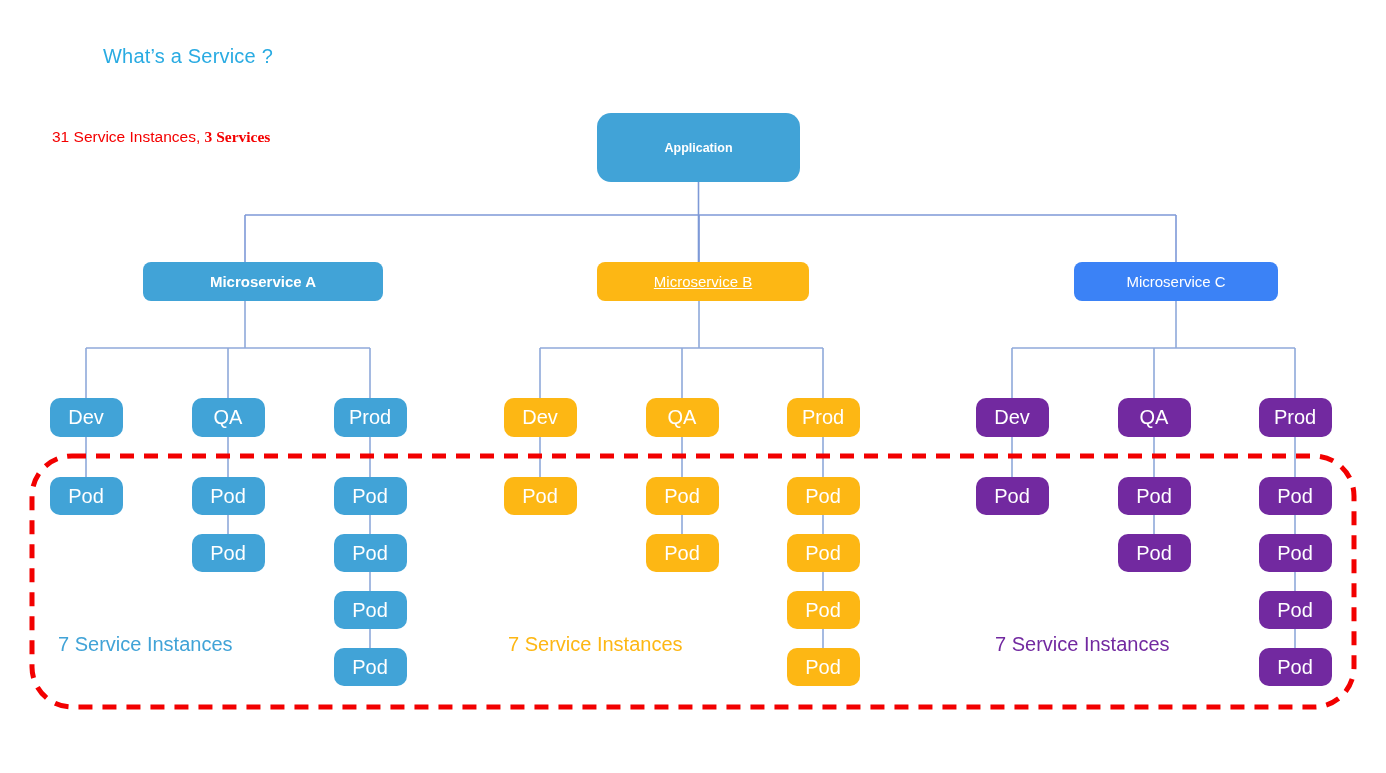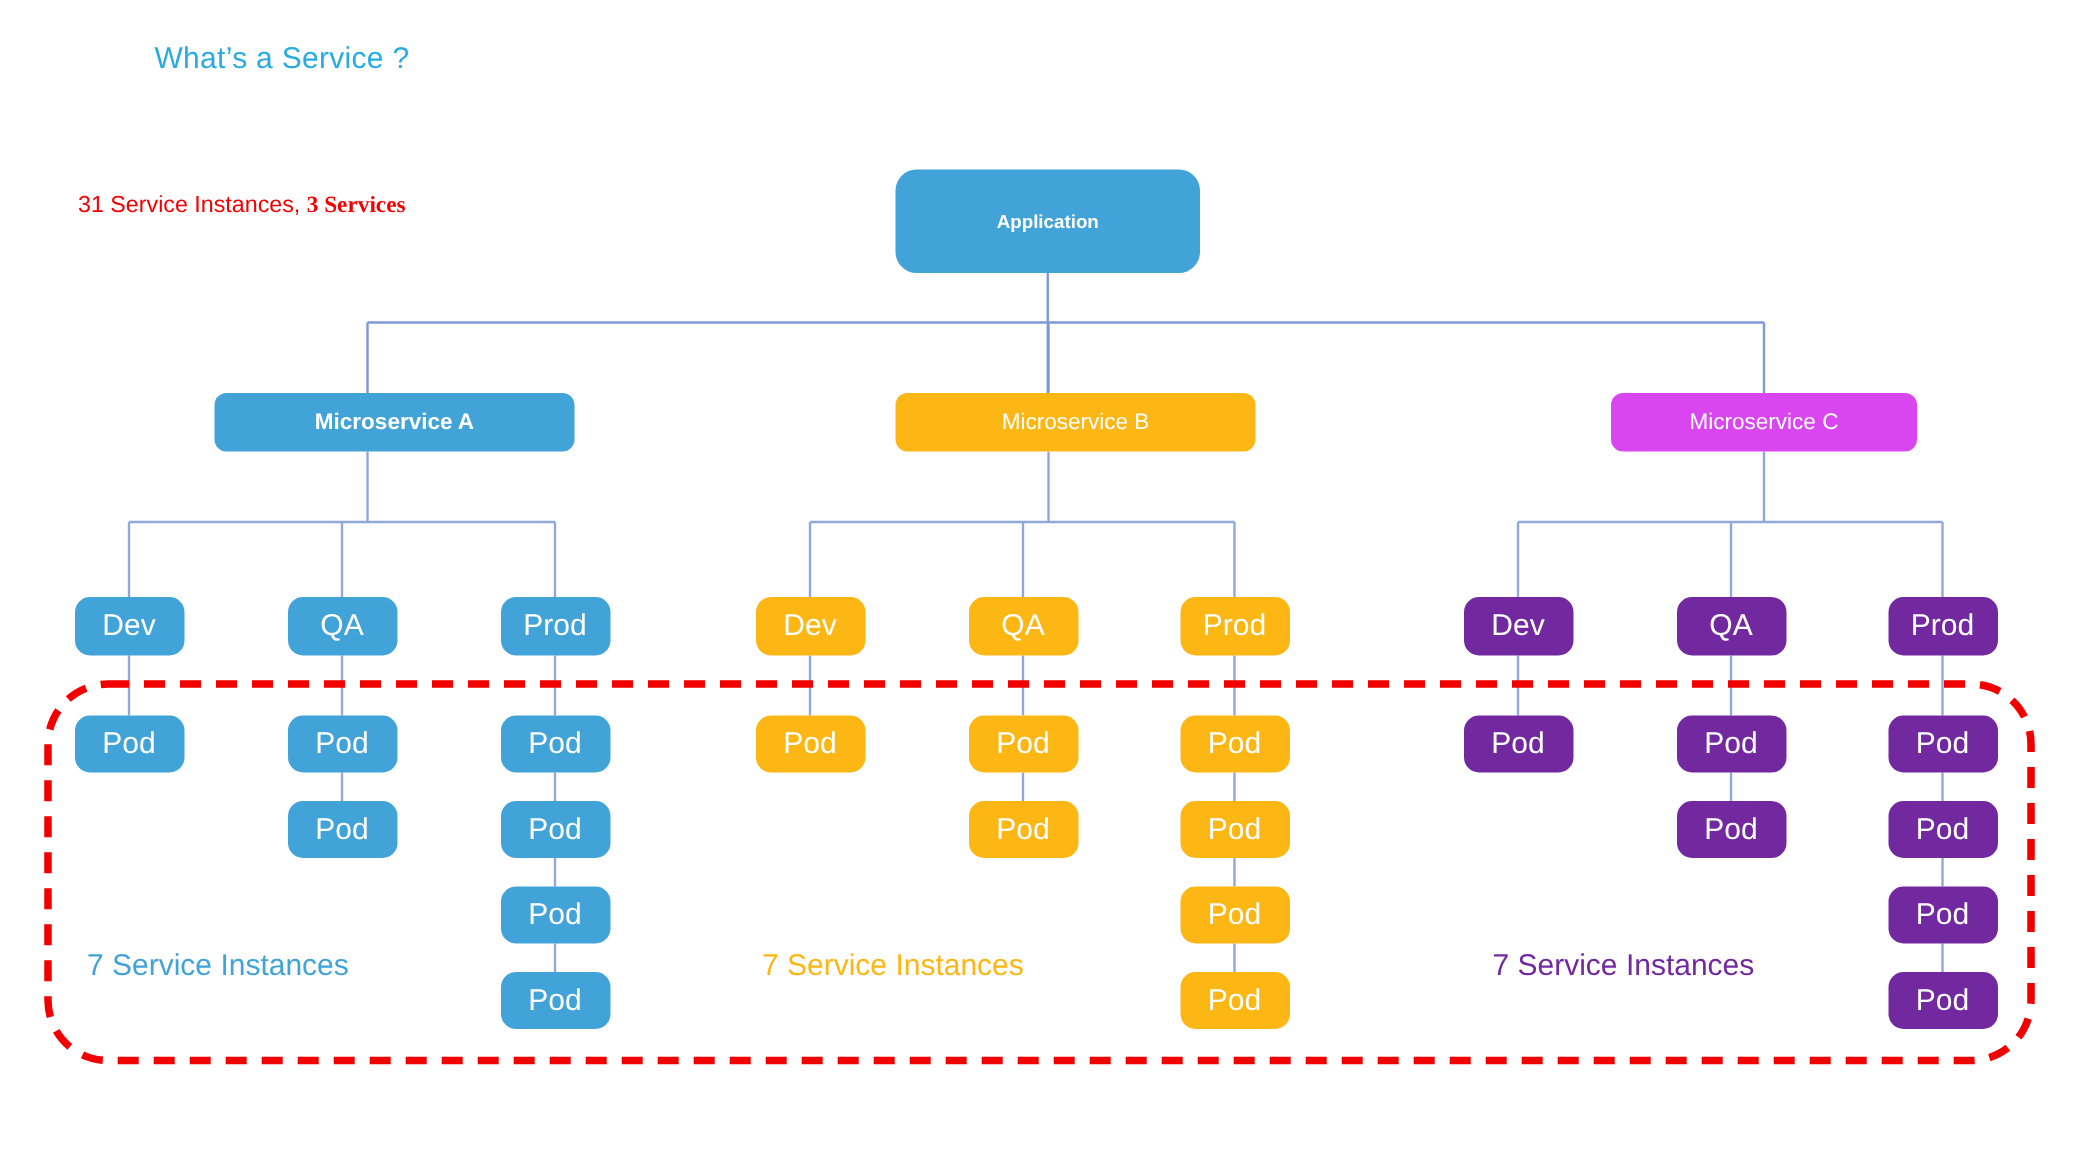--- a/index.html
+++ b/index.html
@@ -5,21 +5,21 @@
   html,body{margin:0;padding:0;background:#ffffff;}
   #canvas{
     position:relative;
     width:1386px;height:773px;
     background:#ffffff;
     font-family:"Liberation Sans", sans-serif;
     overflow:hidden;
   }
   #wires{position:absolute;left:0;top:0;width:1386px;height:773px;}
   .page-title{
-    position:absolute;left:103px;top:28px;
+    position:absolute;left:103px;top:45px;
     font-size:20px;color:#29ABE2;letter-spacing:.2px;
   }
   .subtitle{
     position:absolute;left:52px;top:128px;
     font-size:15.5px;color:#F40000;
   }
   .subtitle b{font-weight:bold;font-family:Liberation Serif, serif;}
   .node{
     position:absolute;
     display:flex;align-items:center;justify-content:center;
@@ -92,33 +92,33 @@
       <div class="node node-pod" style="left: 49.5px; top: 477px; width: 73px; height: 38px; background: rgb(65, 163, 215);">Pod</div>
       <div class="node node-env" style="left: 191.5px; top: 398px; width: 73px; height: 39px; background: rgb(65, 163, 215);">QA</div>
       <div class="node node-pod" style="left: 191.5px; top: 477px; width: 73px; height: 38px; background: rgb(65, 163, 215);">Pod</div>
       <div class="node node-pod" style="left: 191.5px; top: 534px; width: 73px; height: 38px; background: rgb(65, 163, 215);">Pod</div>
       <div class="node node-env" style="left: 333.5px; top: 398px; width: 73px; height: 39px; background: rgb(65, 163, 215);">Prod</div>
       <div class="node node-pod" style="left: 333.5px; top: 477px; width: 73px; height: 38px; background: rgb(65, 163, 215);">Pod</div>
       <div class="node node-pod" style="left: 333.5px; top: 534px; width: 73px; height: 38px; background: rgb(65, 163, 215);">Pod</div>
       <div class="node node-pod" style="left: 333.5px; top: 591px; width: 73px; height: 38px; background: rgb(65, 163, 215);">Pod</div>
       <div class="node node-pod" style="left: 333.5px; top: 648px; width: 73px; height: 38px; background: rgb(65, 163, 215);">Pod</div>
       <div class="instances-label" style="left: 58px; top: 633px; color: rgb(65, 163, 215);">7 Service Instances</div>
-      <div class="node node-ms" style="left: 597px; top: 262px; width: 240px; height: 39px; background: rgb(253, 183, 20);">Microservice B</div>
+      <div class="node node-ms" style="left: 597px; top: 262px; width: 212px; height: 39px; background: rgb(253, 183, 20); text-decoration: underline;">Microservice B</div>
       <div class="node node-env" style="left: 503.5px; top: 398px; width: 73px; height: 39px; background: rgb(253, 183, 20);">Dev</div>
       <div class="node node-pod" style="left: 503.5px; top: 477px; width: 73px; height: 38px; background: rgb(253, 183, 20);">Pod</div>
       <div class="node node-env" style="left: 645.5px; top: 398px; width: 73px; height: 39px; background: rgb(253, 183, 20);">QA</div>
       <div class="node node-pod" style="left: 645.5px; top: 477px; width: 73px; height: 38px; background: rgb(253, 183, 20);">Pod</div>
       <div class="node node-pod" style="left: 645.5px; top: 534px; width: 73px; height: 38px; background: rgb(253, 183, 20);">Pod</div>
       <div class="node node-env" style="left: 786.5px; top: 398px; width: 73px; height: 39px; background: rgb(253, 183, 20);">Prod</div>
       <div class="node node-pod" style="left: 786.5px; top: 477px; width: 73px; height: 38px; background: rgb(253, 183, 20);">Pod</div>
       <div class="node node-pod" style="left: 786.5px; top: 534px; width: 73px; height: 38px; background: rgb(253, 183, 20);">Pod</div>
       <div class="node node-pod" style="left: 786.5px; top: 591px; width: 73px; height: 38px; background: rgb(253, 183, 20);">Pod</div>
       <div class="node node-pod" style="left: 786.5px; top: 648px; width: 73px; height: 38px; background: rgb(253, 183, 20);">Pod</div>
       <div class="instances-label" style="left: 508px; top: 633px; color: rgb(253, 183, 20);">7 Service Instances</div>
-      <div class="node node-ms" style="left: 1074px; top: 262px; width: 204px; height: 39px; background: #d946ef;">Microservice C</div>
+      <div class="node node-ms" style="left: 1074px; top: 262px; width: 204px; height: 39px; background: #3b82f6;">Microservice C</div>
       <div class="node node-env" style="left: 975.5px; top: 398px; width: 73px; height: 39px; background: rgb(114, 41, 160);">Dev</div>
       <div class="node node-pod" style="left: 975.5px; top: 477px; width: 73px; height: 38px; background: rgb(114, 41, 160);">Pod</div>
       <div class="node node-env" style="left: 1117.5px; top: 398px; width: 73px; height: 39px; background: rgb(114, 41, 160);">QA</div>
       <div class="node node-pod" style="left: 1117.5px; top: 477px; width: 73px; height: 38px; background: rgb(114, 41, 160);">Pod</div>
       <div class="node node-pod" style="left: 1117.5px; top: 534px; width: 73px; height: 38px; background: rgb(114, 41, 160);">Pod</div>
       <div class="node node-env" style="left: 1258.5px; top: 398px; width: 73px; height: 39px; background: rgb(114, 41, 160);">Prod</div>
       <div class="node node-pod" style="left: 1258.5px; top: 477px; width: 73px; height: 38px; background: rgb(114, 41, 160);">Pod</div>
       <div class="node node-pod" style="left: 1258.5px; top: 534px; width: 73px; height: 38px; background: rgb(114, 41, 160);">Pod</div>
       <div class="node node-pod" style="left: 1258.5px; top: 591px; width: 73px; height: 38px; background: rgb(114, 41, 160);">Pod</div>
       <div class="node node-pod" style="left: 1258.5px; top: 648px; width: 73px; height: 38px; background: rgb(114, 41, 160);">Pod</div>

